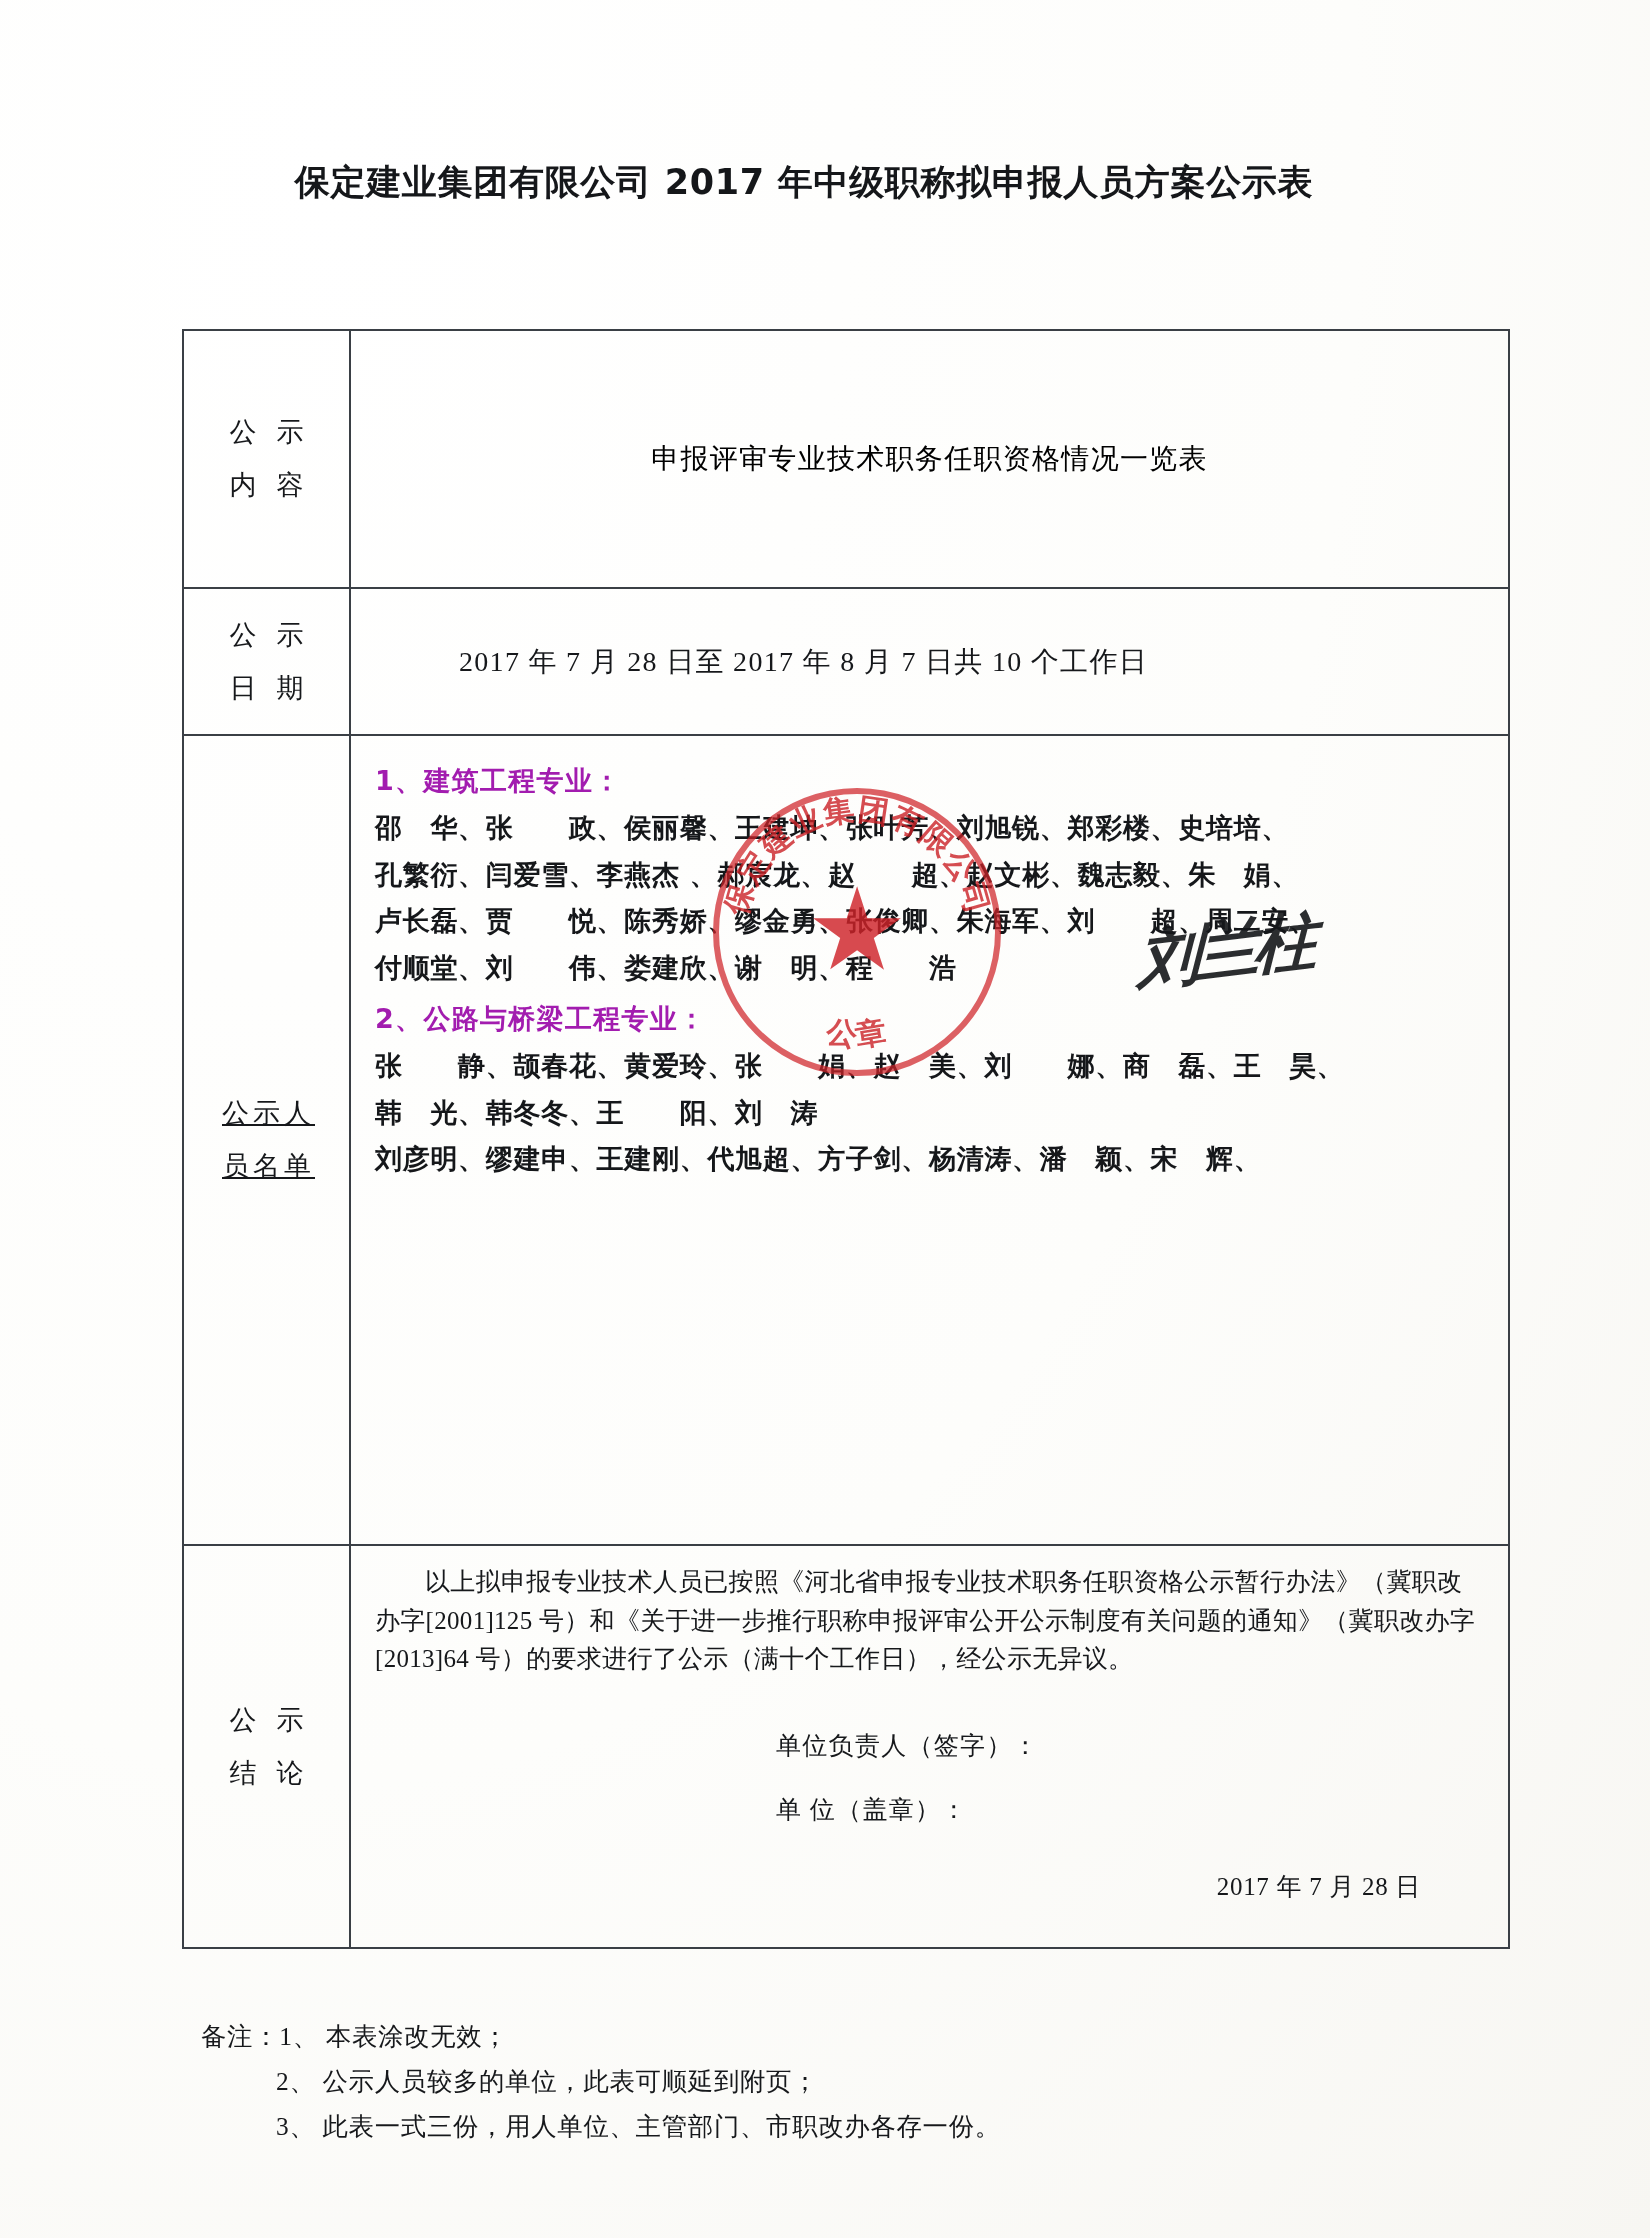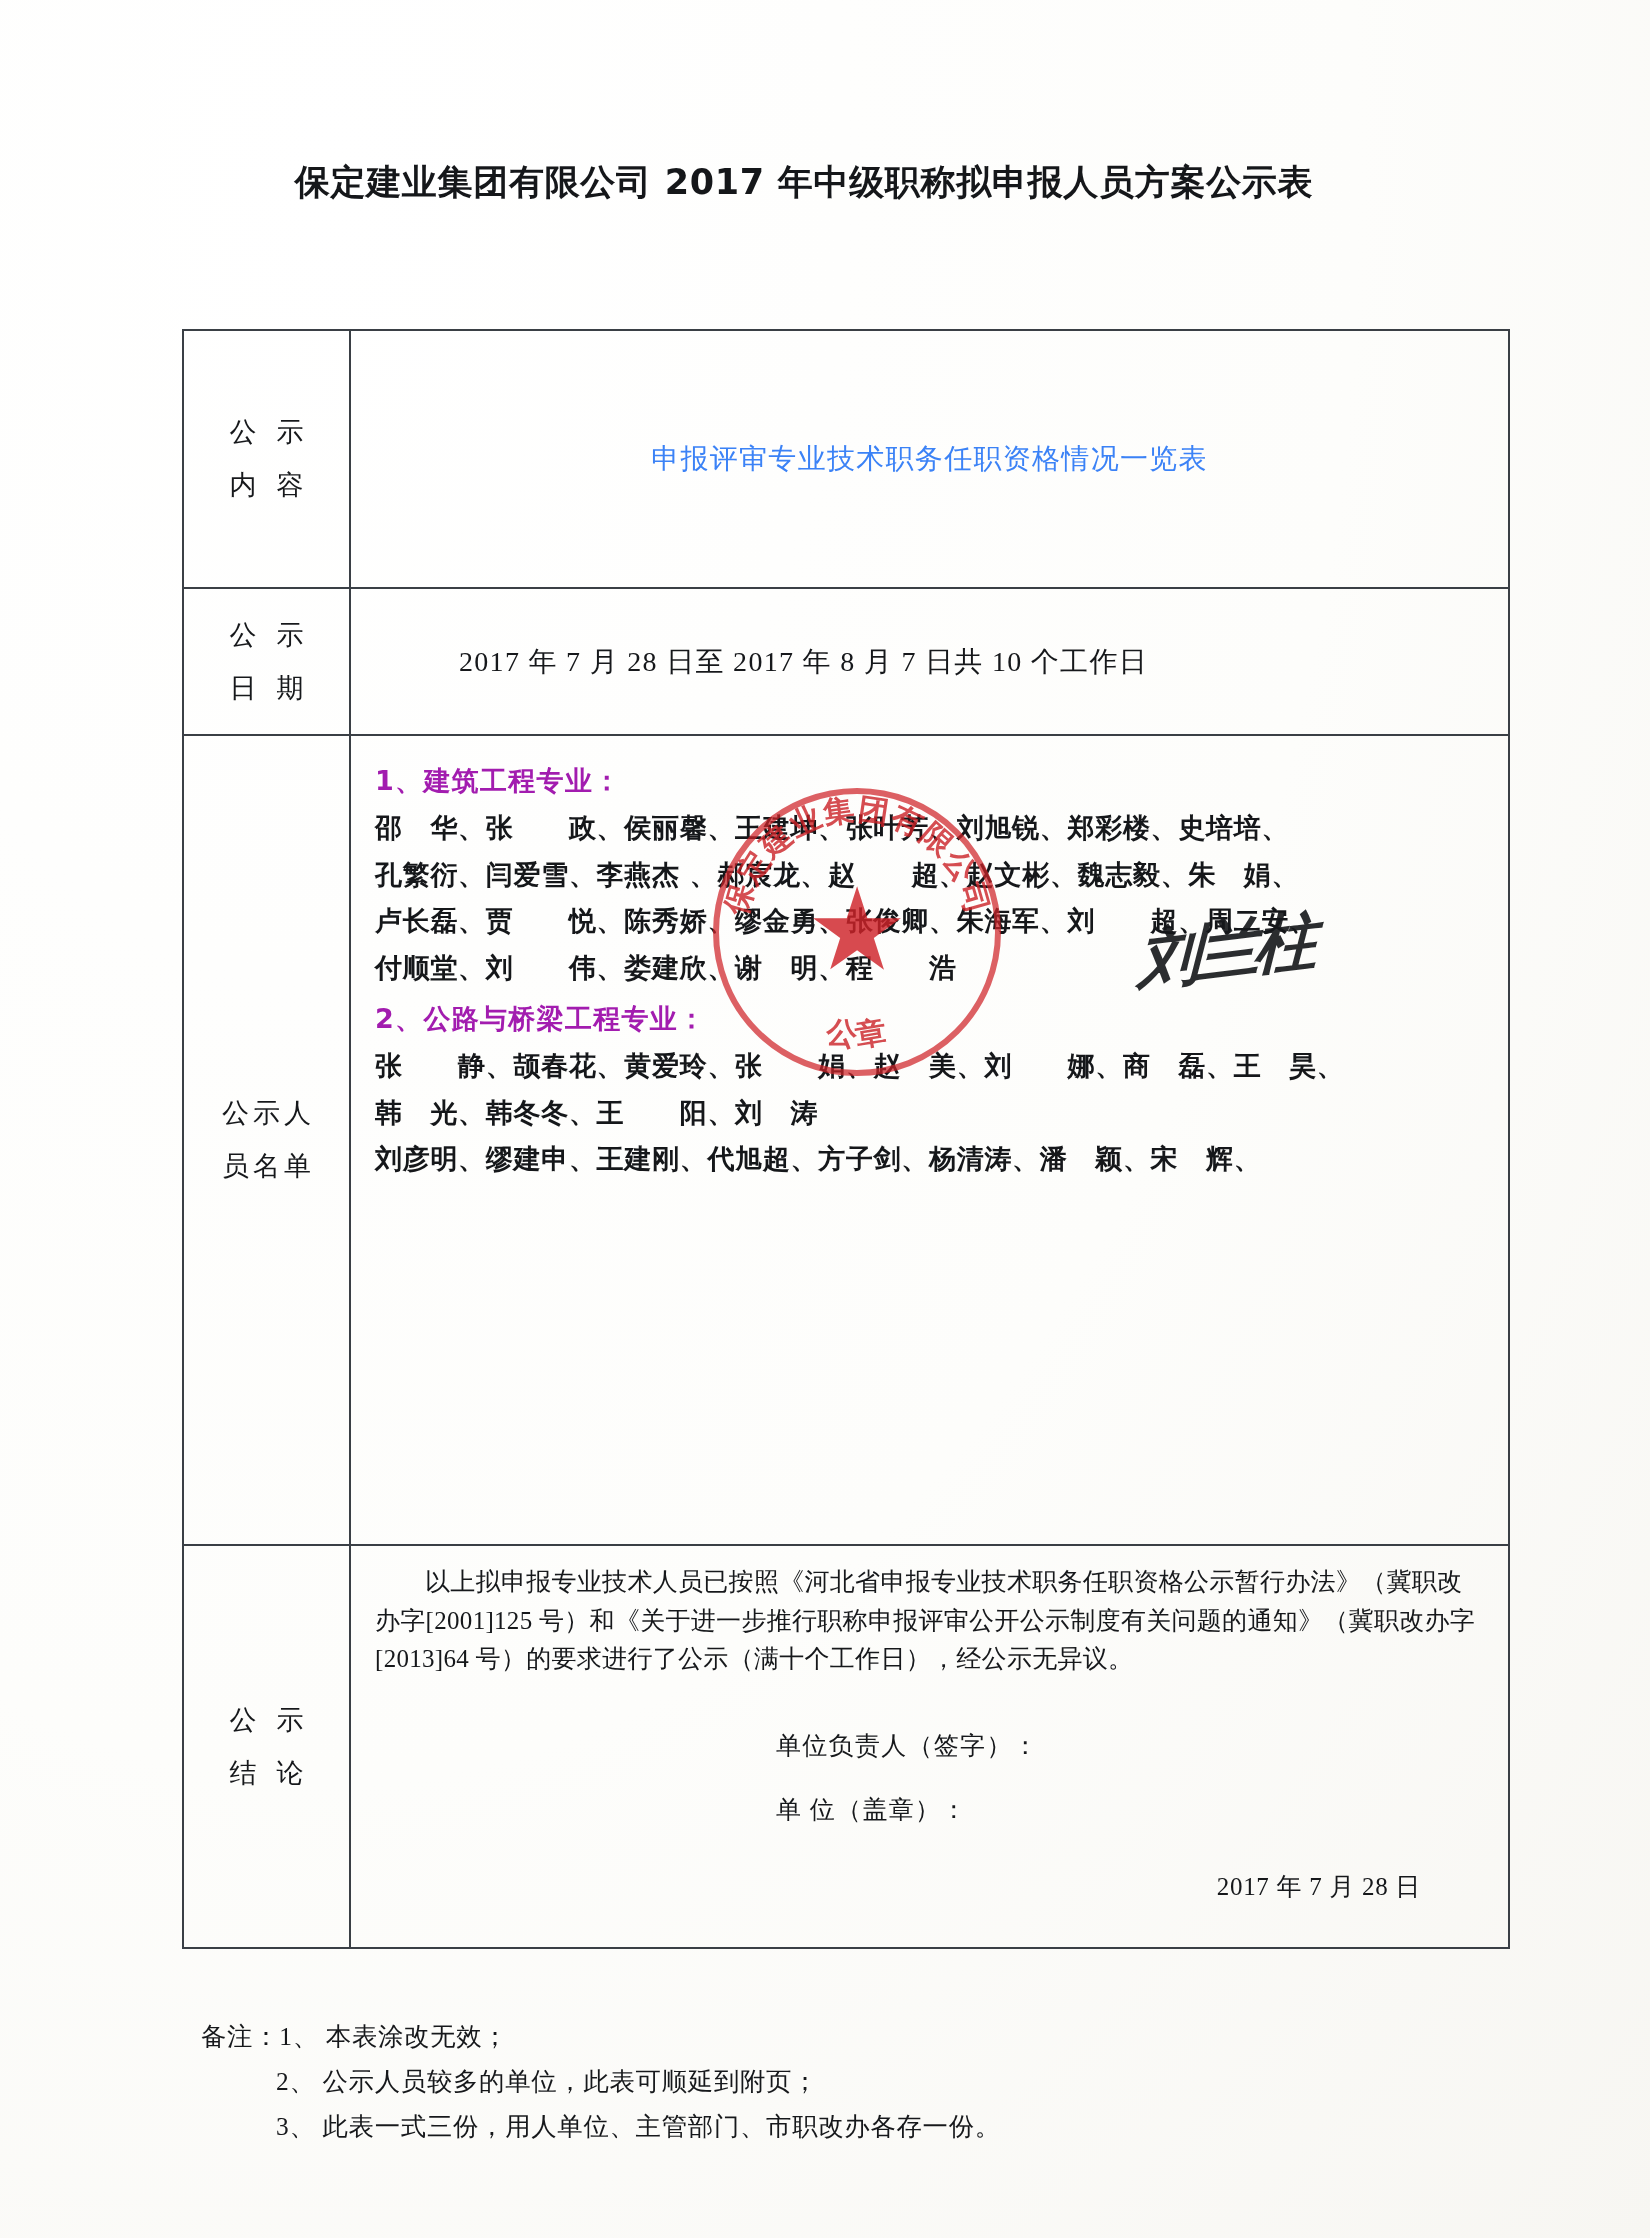--- a/index.html
+++ b/index.html
@@ -82,39 +82,39 @@
   
   .row-content { height: 258px; }
   .row-content .content-cell {
     display: flex;
     align-items: center;
     justify-content: center;
   }
   .content-text {
     font-size: 28px;
     letter-spacing: 1.3px;
-    color: #3b82f6;
+    color: #000000;
   }
 
   
   .row-date { height: 147px; }
   .row-date .content-cell {
     display: flex;
     align-items: center;
     padding-left: 108px;
   }
   .date-text {
     font-size: 28px;
     letter-spacing: 1.3px;
     color: #16181b;
   }
 
   
   .row-names { min-height: 810px; }
-  .row-names .label-cell { letter-spacing: 4px; text-indent: 4px; }
+  .row-names .label-cell { letter-spacing: 4px; text-indent: 4px; text-decoration: underline; }
   .row-names .content-cell {
     padding: 17.4px 27px 17.4px 24px;
   }
   .group-head {
     font-family: "DejaVu Sans", "Liberation Sans", sans-serif;
     font-weight: bold;
     font-size: 27px;
     letter-spacing: 1.3px;
     margin: 9.4px 0 6.7px 0;
     color: #a21caf;

